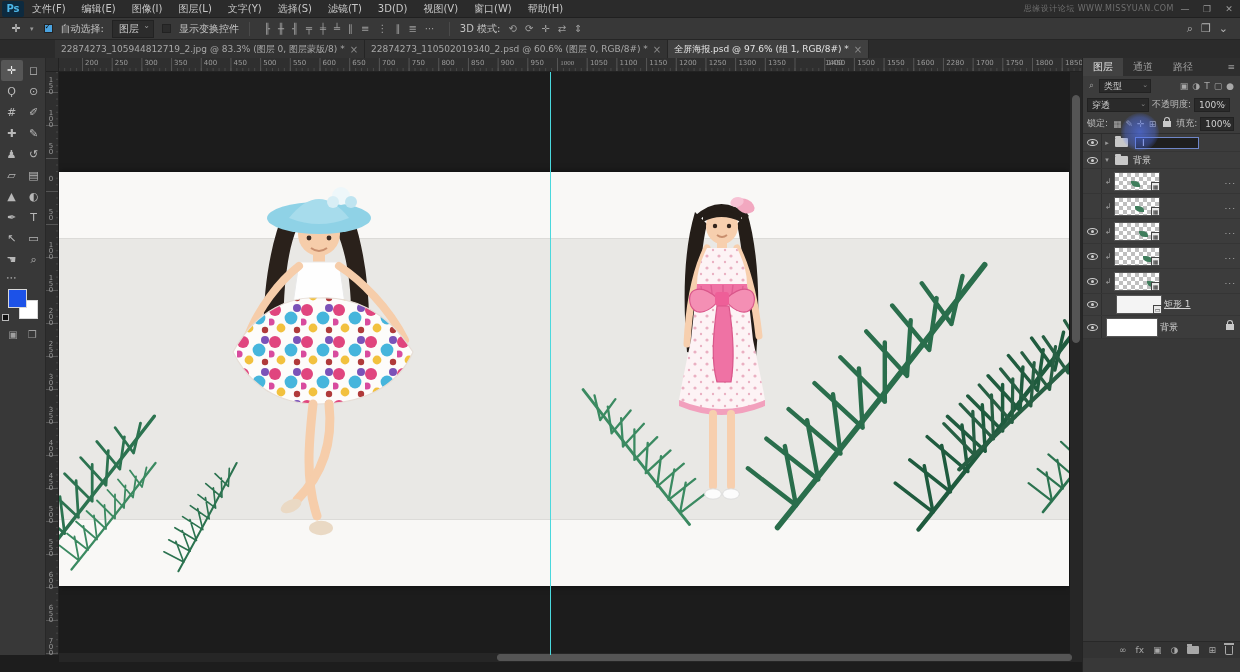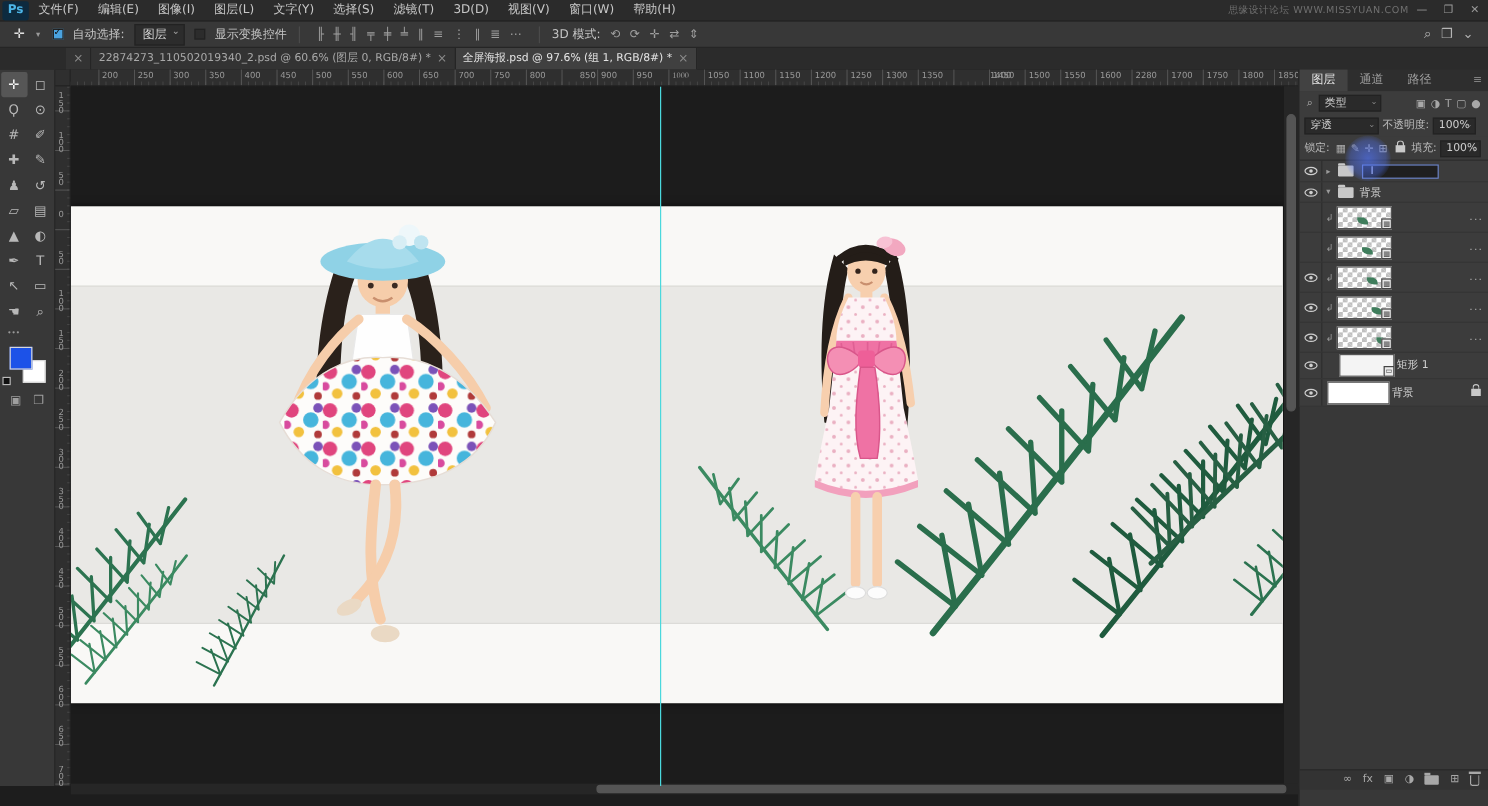--- a/index.html
+++ b/index.html
@@ -173,20 +173,21 @@
     <span id="mode3d-icons"><span class="ico-sm">⟲</span><span class="ico-sm">⟳</span><span class="ico-sm">✛</span><span class="ico-sm">⇄</span><span class="ico-sm">⇕</span></span>
     <span id="opt-right">
       <span>⌕</span>
       <span>❒</span>
       <span>⌄</span>
     </span>
   </div>
 
   <div id="tabbar" class="abs">
       <div class="doctab">
+        <span>22874273_105944812719_2.jpg @ 83.3% (图层 0, 图层蒙版/8) *</span>
         <span class="tab-close">×</span>
       </div>
       <div class="doctab">
         <span>22874273_110502019340_2.psd @ 60.6% (图层 0, RGB/8#) *</span>
         <span class="tab-close">×</span>
       </div>
       <div class="doctab active">
         <span>全屏海报.psd @ 97.6% (组 1, RGB/8#) *</span>
         <span class="tab-close">×</span>
       </div>
@@ -235,21 +236,21 @@
       <span class="rt-label" style="left: 115.1px;">350</span>
       <span class="rt-label" style="left: 144.8px;">400</span>
       <span class="rt-label" style="left: 174.5px;">450</span>
       <span class="rt-label" style="left: 204.2px;">500</span>
       <span class="rt-label" style="left: 233.9px;">550</span>
       <span class="rt-label" style="left: 263.6px;">600</span>
       <span class="rt-label" style="left: 293.3px;">650</span>
       <span class="rt-label" style="left: 323px;">700</span>
       <span class="rt-label" style="left: 352.7px;">750</span>
       <span class="rt-label" style="left: 382.4px;">800</span>
-      <span class="rt-label" style="left: 412.1px; margin-left: 12px;">850</span>
+      <span class="rt-label" style="left: 412.1px;">850</span>
       <span class="rt-label" style="left: 441.8px;">900</span>
       <span class="rt-label" style="left: 471.5px;">950</span>
       <span class="rt-label" style="left: 501.2px; font-family: Liberation Serif, serif;">1000</span>
       <span class="rt-label" style="left: 530.9px;">1050</span>
       <span class="rt-label" style="left: 560.6px;">1100</span>
       <span class="rt-label" style="left: 590.3px;">1150</span>
       <span class="rt-label" style="left: 620px;">1200</span>
       <span class="rt-label" style="left: 649.7px;">1250</span>
       <span class="rt-label" style="left: 679.4px;">1300</span>
       <span class="rt-label" style="left: 709.1px;">1350</span>
@@ -481,21 +482,21 @@
           </span>
           <span class="dots">...</span>
         </div>
         <div class="lrow" style="height: 22px;">
           <div class="eyecell">
             <span class="eye"></span>
           </div>
           <span class="thumb" style="margin-left: 14px; background: rgb(244, 244, 244);">
             <span class="sobadge">▭</span>
           </span>
-          <span class="lname" style="">矩形 1</span>
+          <span class="lname" style="text-decoration: underline;">矩形 1</span>
         </div>
         <div class="lrow" style="height: 23px;">
           <div class="eyecell">
             <span class="eye"></span>
           </div>
           <span class="thumb" style="margin-left: 4px; width: 52px;"></span>
           <span class="lname">背景</span>
           <span class="lockico"></span>
         </div>
       </div>

